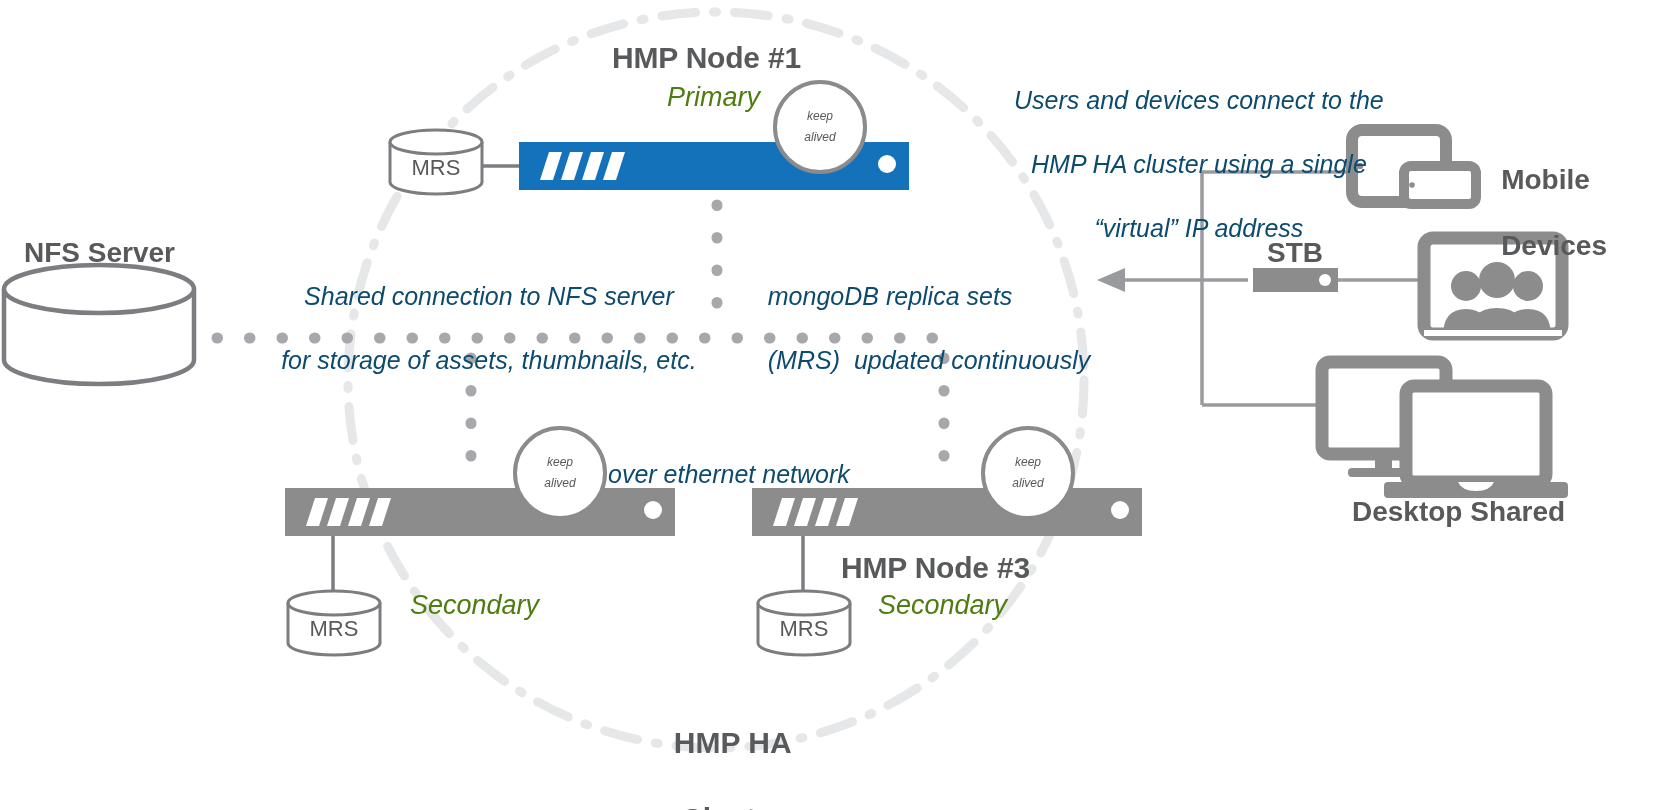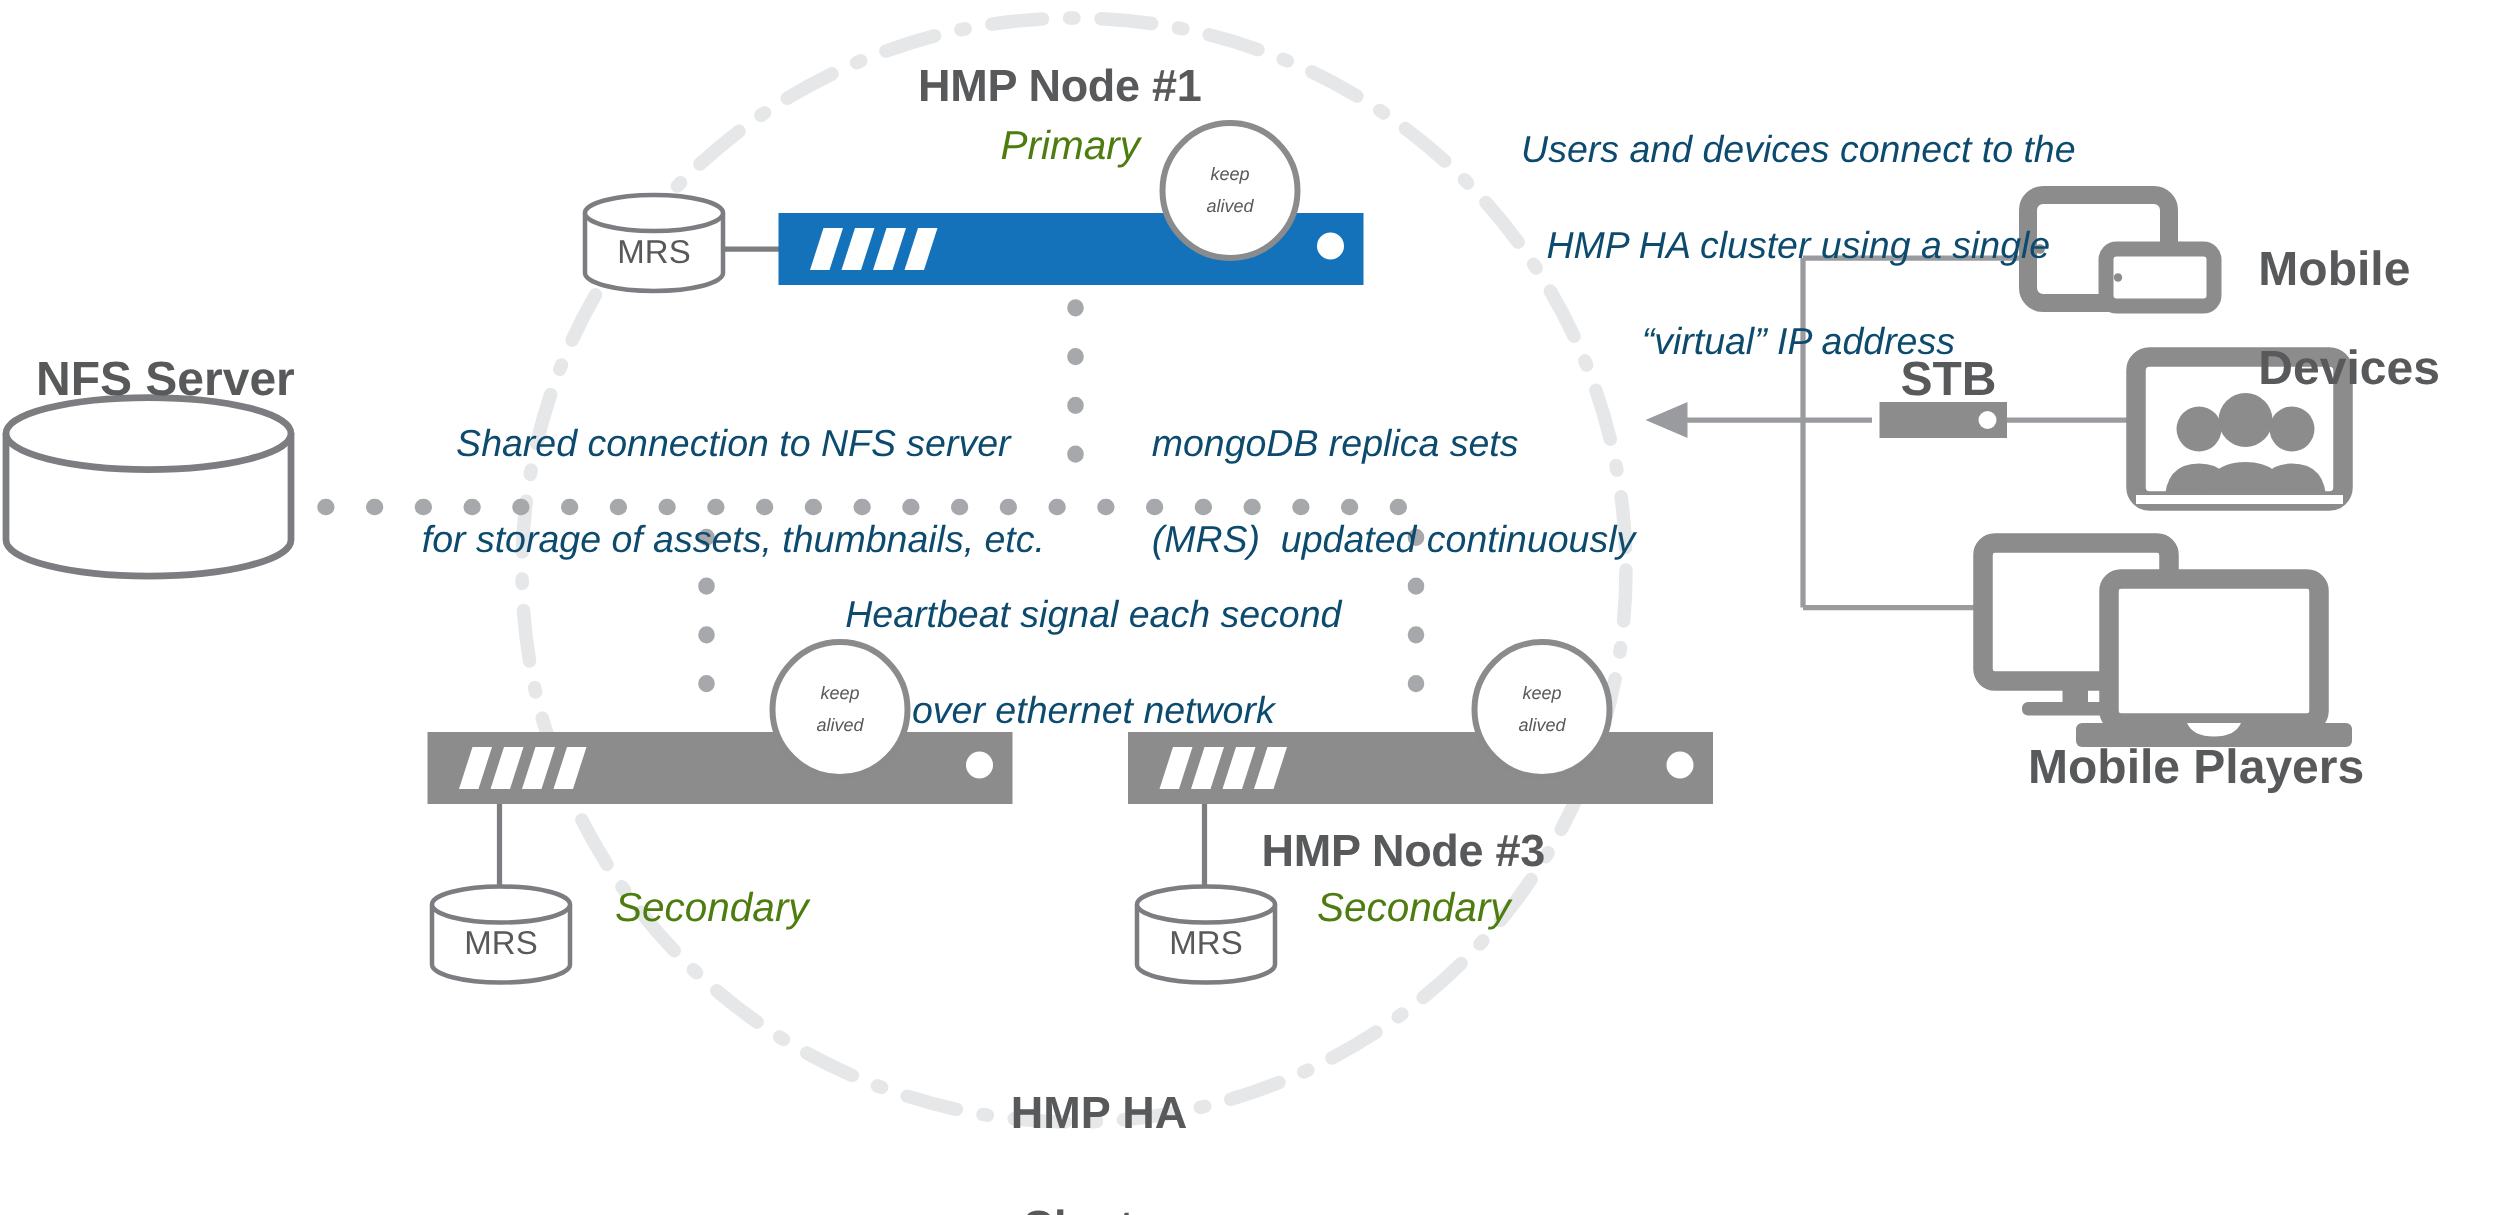--- a/index.html
+++ b/index.html
@@ -41,21 +41,21 @@
   }
   .annot {
     font-style: italic;
     font-size: 25px;
     line-height: 32px;
     color: #0c4a6e;
     text-align: center;
   }
   .big-label {
     font-weight: bold;
-    font-size: 32px;
+    font-size: 28px;
     color: #58595b;
     line-height: 33px;
   }
   .cluster-label {
     font-weight: bold;
     font-size: 30px;
     color: #58595b;
     line-height: 38px;
     text-align: center;
   }
@@ -224,21 +224,21 @@
     <span>Shared connection to NFS server</span><br>
     <span>for storage of assets, thumbnails, etc.</span>
   </div>
 
   <div class="lbl annot" style="left:740px; top:248px; width:340px; text-align:left;">
     <span>mongoDB replica sets</span><br>
     <span>(MRS)  updated continuously</span>
   </div>
 
   <div class="lbl annot" style="left:500px; top:362px; width:430px;">
-    <span>Heartbeat signal each second</span><br>
+    <br>
     <span>over ethernet network</span>
   </div>
 
   <div class="lbl annot" style="left:965px; top:52px; width:440px;">
     <span>Users and devices connect to the</span><br>
     <span>HMP HA cluster using a single</span><br>
     <span>“virtual” IP address</span>
   </div>
 
   <div class="lbl cluster-label" style="left:596px; top:686px; width:240px;">
@@ -246,15 +246,15 @@
     <span>Cluster</span>
   </div>
 
   <div class="lbl big-label" style="left:1470px; top:130px;">
     <span>Mobile</span><br>
     <span>Devices</span>
   </div>
 
   <div class="lbl big-label" style="left:1267px; top:236px;">STB</div>
 
-  <div class="lbl big-label" style="left:1352px; top:495px;">Mobile Players</div>
+  <div class="lbl big-label" style="left:1352px; top:495px;">Desktop Shared</div>
 
 </div>
 
 </body></html>

